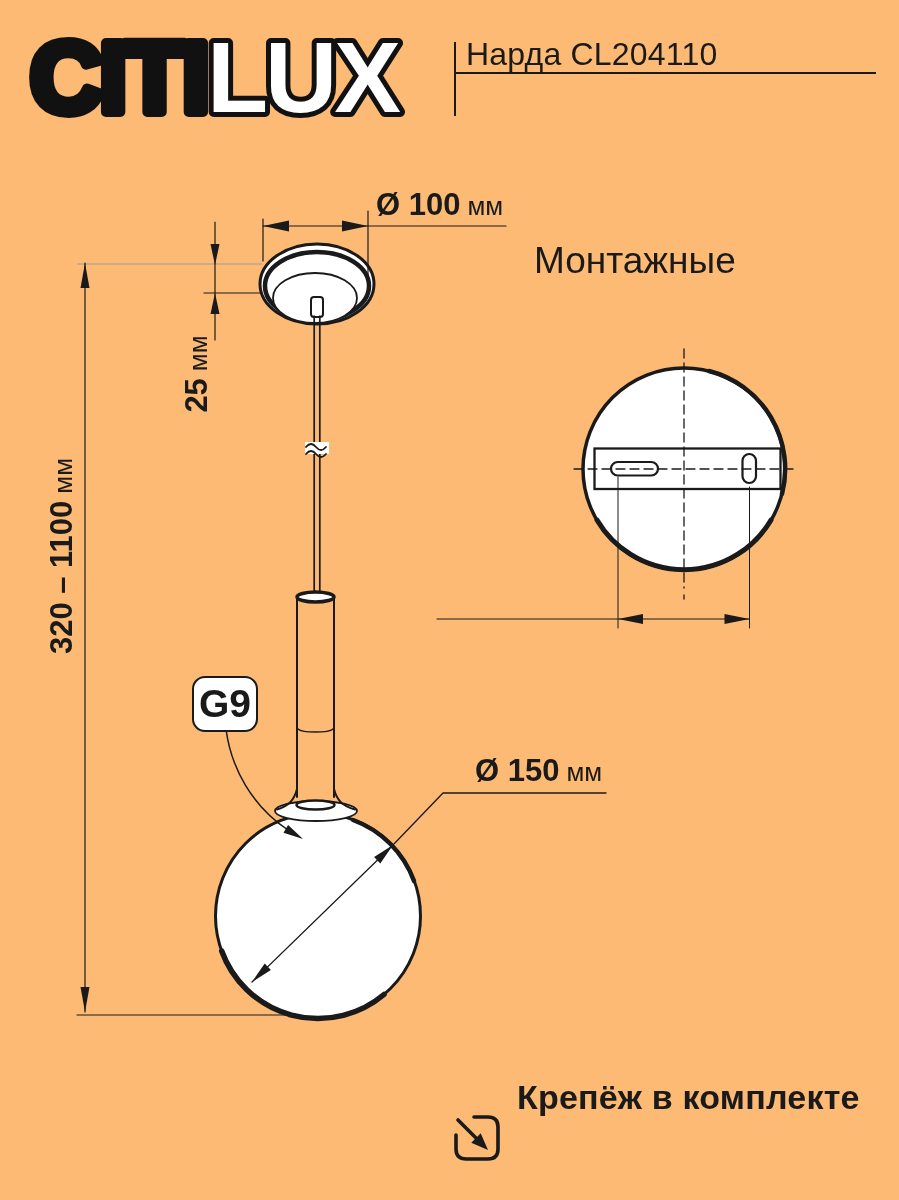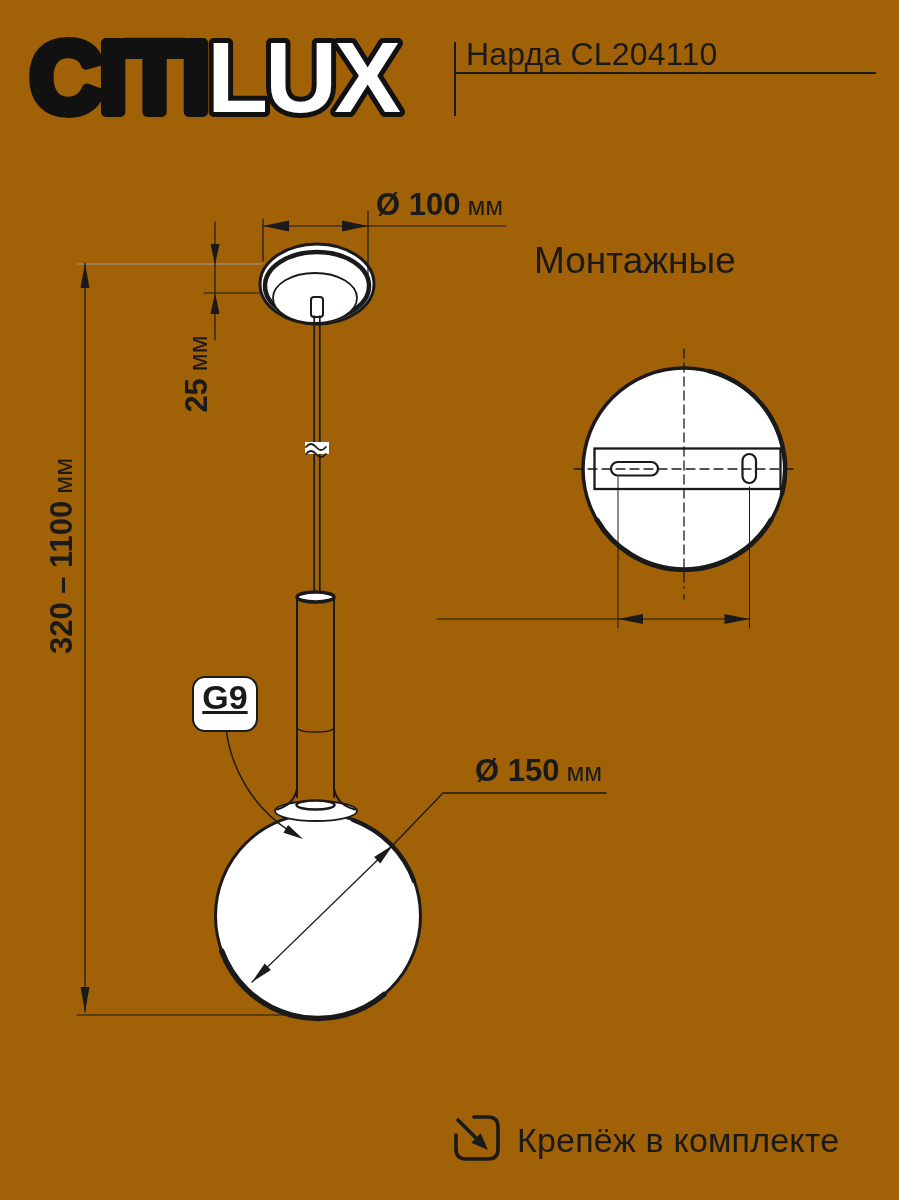--- a/index.html
+++ b/index.html
@@ -1,18 +1,18 @@
 <!DOCTYPE html>
 <html><head>
 <meta charset="utf-8">
 <style>
   html,body{margin:0;padding:0;background:#e8e8e8;}
   .page{
     position:relative;width:899px;height:1200px;margin:0 auto;
-    background:#a16207;overflow:hidden;
+    background:#fdba74;overflow:hidden;
     font-family:"Liberation Sans","DejaVu Sans",sans-serif;
     color:#1a1a1a;
   }
   .abs{position:absolute;}
   svg{display:block;}
   .art{position:absolute;left:0;top:0;}
   
   .hdr-sep{position:absolute;left:454px;top:42px;width:2px;height:74px;background:#1a1a1a;}
   .hdr-rule{position:absolute;left:455px;top:72px;width:421px;height:2px;background:#1a1a1a;}
   .product{position:absolute;left:466px;top:36px;font-size:32px;letter-spacing:.2px;}
@@ -22,24 +22,24 @@
   .dim .val{font-size:31px;font-weight:bold;}
   .dim .unit{font-size:26px;font-weight:normal;margin-left:7px;}
   .rot{transform:translate(-50%,-50%) rotate(-90deg);}
   .mount-title{
     position:absolute;left:534px;top:238px;width:300px;
     font-size:37px;line-height:46px;text-align:left;
   }
   .g9box{
     position:absolute;left:192px;top:676px;width:62px;height:52px;
     border:2.5px solid #1a1a1a;border-radius:13px;
-    display:flex;justify-content:center;
-    font-size:34px;font-weight:bold;background:#fff;text-decoration:underline;
+    display:flex;align-items:center;justify-content:center;
+    font-size:39px;font-weight:bold;background:#fff;
   }
-  .note{position:absolute;left:517px;top:1121px;font-size:34px;font-weight:400;letter-spacing:.2px;}
+  .note{position:absolute;left:517px;top:1078px;font-size:34px;font-weight:700;letter-spacing:.2px;}
 </style>
 </head>
 <body>
 
 <div class="page">
 
   <svg class="abs" style="left:24px;top:18px;" width="430" height="118" viewBox="0 0 430 118">
     <text x="6" y="94" font-family="Liberation Sans, DejaVu Sans, sans-serif" font-size="100" font-weight="bold" letter-spacing="-3">
       <tspan fill="#111" stroke="#111" stroke-width="10" stroke-linejoin="round" stroke-linecap="round">CITI</tspan><tspan fill="#ffffff" stroke="#111" stroke-width="10" stroke-linejoin="round" paint-order="stroke">LUX</tspan>
     </text>

